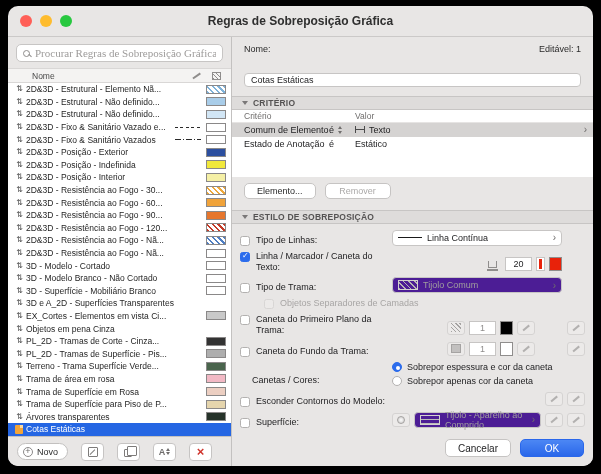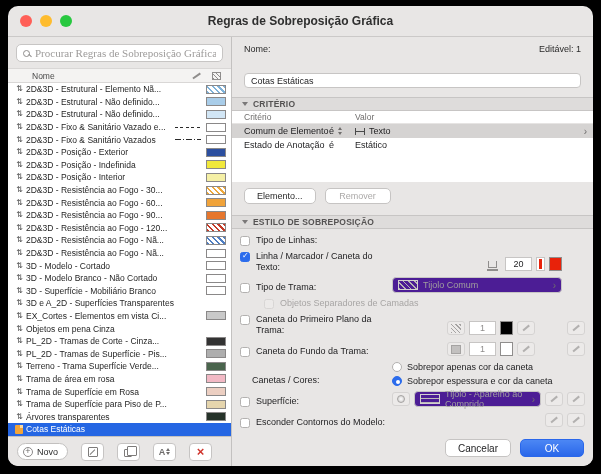--- a/index.html
+++ b/index.html
@@ -373,20 +373,27 @@
         <span>ESTILO DE SOBREPOSIÇÃO</span>
       </div>
 
       <div class="style-body">
 
         <div class="style-row">
           <div class="label-col">
             <span class="cb"></span>
             <span class="lbl">Tipo de Linhas:</span>
           </div>
+          <div class="controls">
+            <div class="dropdown w-line">
+              <span class="line-preview"></span>
+              <span>Linha Contínua</span>
+              <span class="chev"></span>
+            </div>
+          </div>
         </div>
 
         <div class="style-row">
           <div class="label-col">
             <span class="cb checked"></span>
             <span class="lbl">Linha / Marcador / Caneta do Texto:</span>
           </div>
           <div class="controls">
             <span class="u-icon push" style="margin-right:4px;"></span>
             <div class="num-field">20</div>
@@ -459,27 +466,42 @@
               </div>
           </div>
         </div>
 
         <div class="style-row">
           <div class="label-col noncb">
             <span class="lbl">Canetas / Cores:</span>
           </div>
           <div class="controls vertical">
             <div class="radio-row">
+              <span class="radio selected"></span>
+              <span>Sobrepor espessura e cor da caneta</span>
+            </div>
+            <div class="radio-row">
               <span class="radio"></span>
               <span>Sobrepor apenas cor da caneta</span>
             </div>
-            <div class="radio-row">
-              <span class="radio selected"></span>
-              <span>Sobrepor espessura e cor da caneta</span>
-            </div>
+          </div>
+        </div>
+
+        <div class="style-row">
+          <div class="label-col">
+            <span class="cb"></span>
+            <span class="lbl">Esconder Contornos do Modelo:</span>
+          </div>
+          <div class="controls">
+            <div class="mini-btn push">
+                <span class="pen-glyph"></span>
+              </div>
+            <div class="mini-btn">
+                <span class="pen-glyph"></span>
+              </div>
           </div>
         </div>
 
         <div class="style-row">
           <div class="label-col">
             <span class="cb"></span>
             <span class="lbl">Superfície:</span>
           </div>
           <div class="controls">
             <div class="mini-btn">
@@ -491,35 +513,20 @@
               <span class="chev"></span>
             </div>
             <div class="mini-btn">
                 <span class="pen-glyph"></span>
               </div>
             <div class="mini-btn">
                 <span class="pen-glyph"></span>
               </div>
           </div>
         </div>
-
-        <div class="style-row">
-          <div class="label-col">
-            <span class="cb"></span>
-            <span class="lbl">Esconder Contornos do Modelo:</span>
-          </div>
-          <div class="controls">
-            <div class="mini-btn push">
-                <span class="pen-glyph"></span>
-              </div>
-            <div class="mini-btn">
-                <span class="pen-glyph"></span>
-              </div>
-          </div>
-        </div>
       </div>
 
       <div class="dialog-buttons">
         <div class="btn">Cancelar</div>
         <div class="btn primary">OK</div>
       </div>
     </div>
   </div>
 </div>
 

